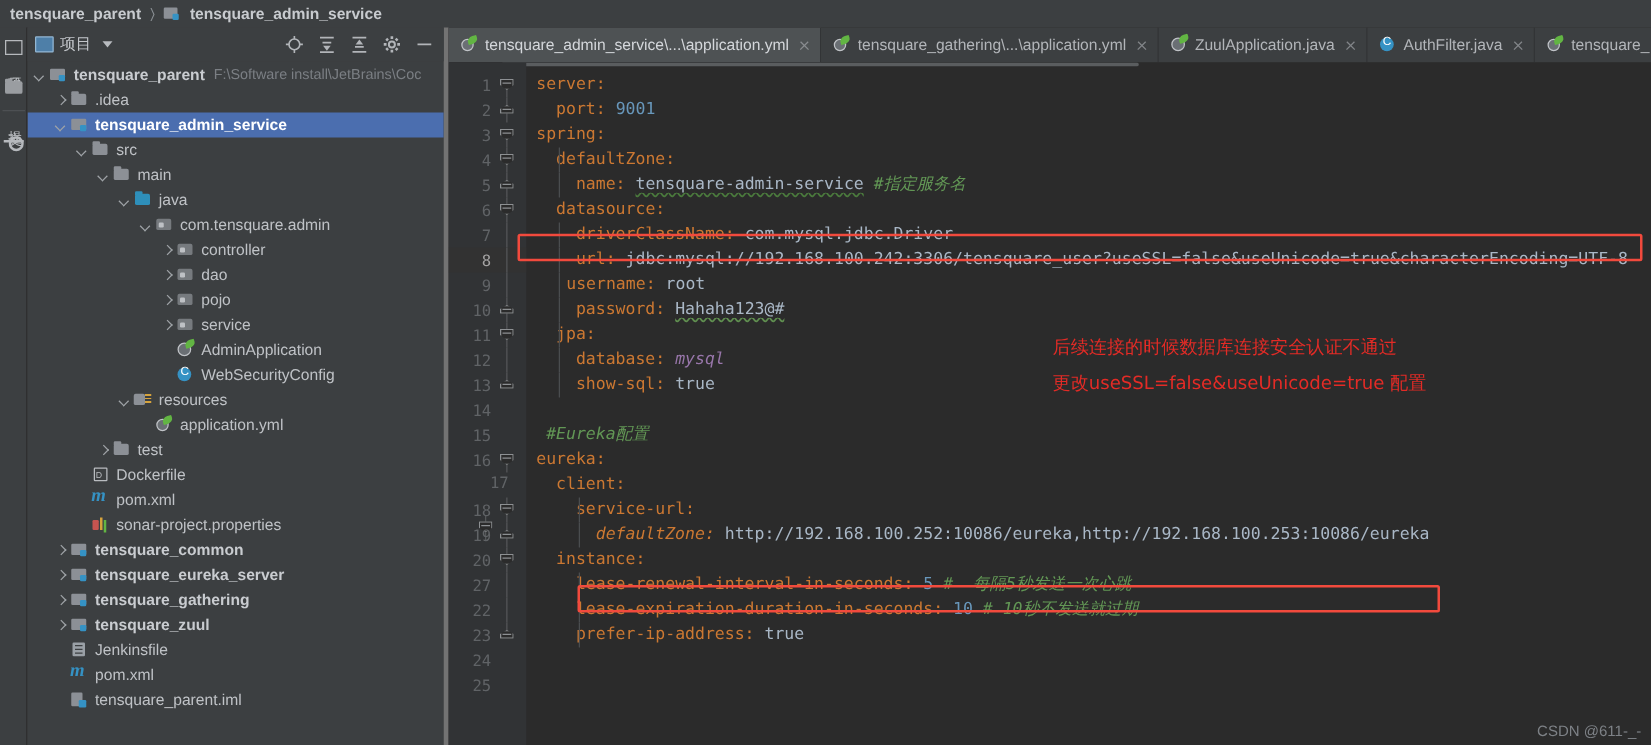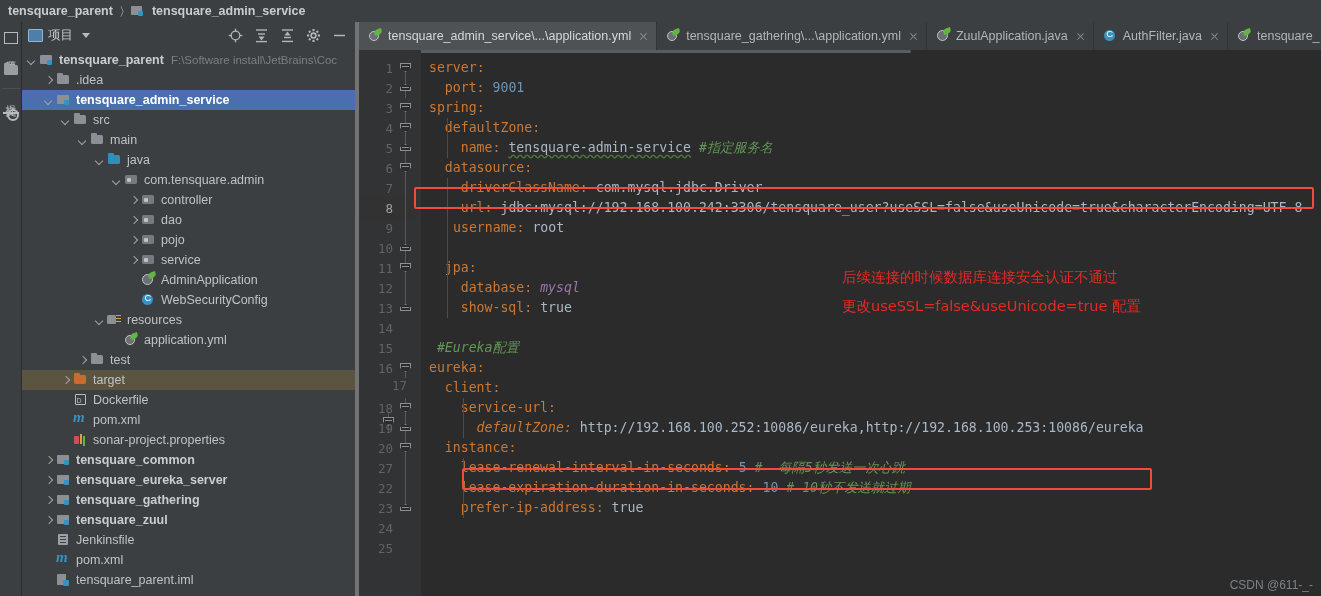--- a/index.html
+++ b/index.html
@@ -395,25 +395,20 @@
         <div class="row" style="padding-left: 89px;">
           <span class="arrow"></span>
           <span class="ic ic-yml"></span>
           <span class="lbl">application.yml</span>
         </div>
         <div class="row" style="padding-left: 55px;">
           <span class="arrow r"></span>
           <span class="ic ic-dir"></span>
           <span class="lbl">test</span>
         </div>
-        <div class="row hl" style="padding-left: 38px;">
-          <span class="arrow r"></span>
-          <span class="ic ic-target"></span>
-          <span class="lbl">target</span>
-        </div>
         <div class="row" style="padding-left: 38px;">
           <span class="arrow"></span>
           <span class="ic ic-docker"></span>
           <span class="lbl">Dockerfile</span>
         </div>
         <div class="row" style="padding-left: 38px;">
           <span class="arrow"></span>
           <span class="ic ic-maven"></span>
           <span class="lbl">pom.xml</span>
         </div>
@@ -652,20 +647,21 @@
       <div class="code-text" id="codetext">
           <div class="cl" style="top: 8px; left: 8px;"><span class="key">server:</span></div>
           <div class="cl" style="top: 28px; left: 23.86px;"><span class="key">port:</span><span class="val"> </span><span class="num">9001</span></div>
           <div class="cl" style="top: 48px; left: 8px;"><span class="key">spring:</span></div>
           <div class="cl" style="top: 68px; left: 23.86px;"><span class="key">defaultZone:</span></div>
           <div class="cl" style="top: 88px; left: 39.72px;"><span class="key">name:</span><span class="val"> </span><span class="val wavy">tensquare-admin-service</span><span class="val"> </span><span class="cmt">#指定服务名</span></div>
           <div class="cl" style="top: 108px; left: 23.86px;"><span class="key">datasource:</span></div>
           <div class="cl" style="top: 128px; left: 39.72px;"><span class="key">driverClassName:</span><span class="val"> </span><span class="val">com.mysql.jdbc.Driver</span></div>
           <div class="cl" style="top: 148px; left: 39.72px;"><span class="key">url:</span><span class="val"> </span><span class="val">jdbc:mysql://192.168.100.242:3306/tensquare_user?useSSL=false&amp;useUnicode=true&amp;characterEncoding=UTF-8</span></div>
           <div class="cl" style="top: 168px; left: 32px;"><span class="key">username:</span><span class="val"> </span><span class="val">root</span></div>
+          <div class="cl" style="top: 188px; left: 39.72px;"><span class="key">password:</span><span class="val"> </span><span class="val wavyg">Hahaha123@#</span></div>
           <div class="cl" style="top: 208px; left: 23.86px;"><span class="key">jpa:</span></div>
           <div class="cl" style="top: 228px; left: 39.72px;"><span class="key">database:</span><span class="val"> </span><span class="anch">mysql</span></div>
           <div class="cl" style="top: 248px; left: 39.72px;"><span class="key">show-sql:</span><span class="val"> </span><span class="val">true</span></div>
           <div class="cl" style="top: 288px; left: 15.93px;"><span class="cmt">#Eureka配置</span></div>
           <div class="cl" style="top: 308px; left: 8px;"><span class="key">eureka:</span></div>
           <div class="cl" style="top: 328px; left: 23.86px;"><span class="key">client:</span></div>
           <div class="cl" style="top: 348px; left: 39.72px;"><span class="key">service-url:</span></div>
           <div class="cl" style="top: 368px; left: 55.58px;"><span class="dz">defaultZone:</span><span class="val"> </span><span class="val">http://192.168.100.252:10086/eureka,http://192.168.100.253:10086/eureka</span></div>
           <div class="cl" style="top: 388px; left: 23.86px;"><span class="key">instance:</span></div>
           <div class="cl" style="top: 408px; left: 39.72px;"><span class="key">lease-renewal-interval-in-seconds:</span><span class="val"> </span><span class="num">5</span><span class="val"> </span><span class="cmt">#  每隔5秒发送一次心跳</span></div>

